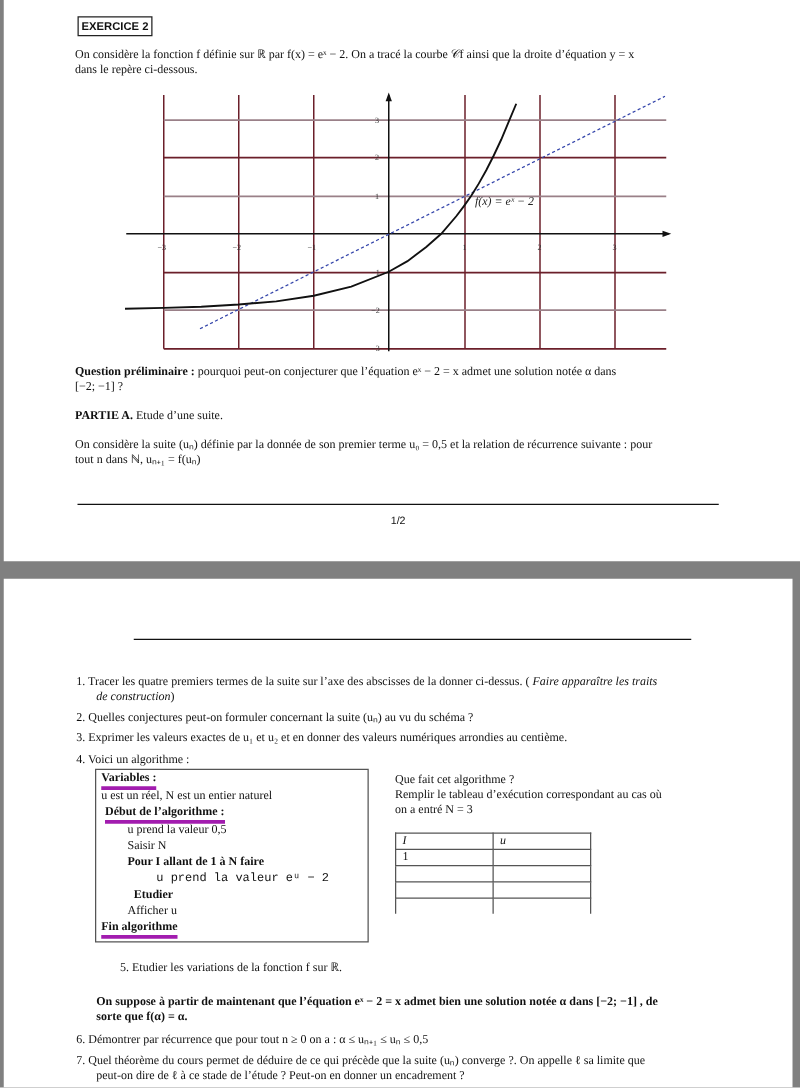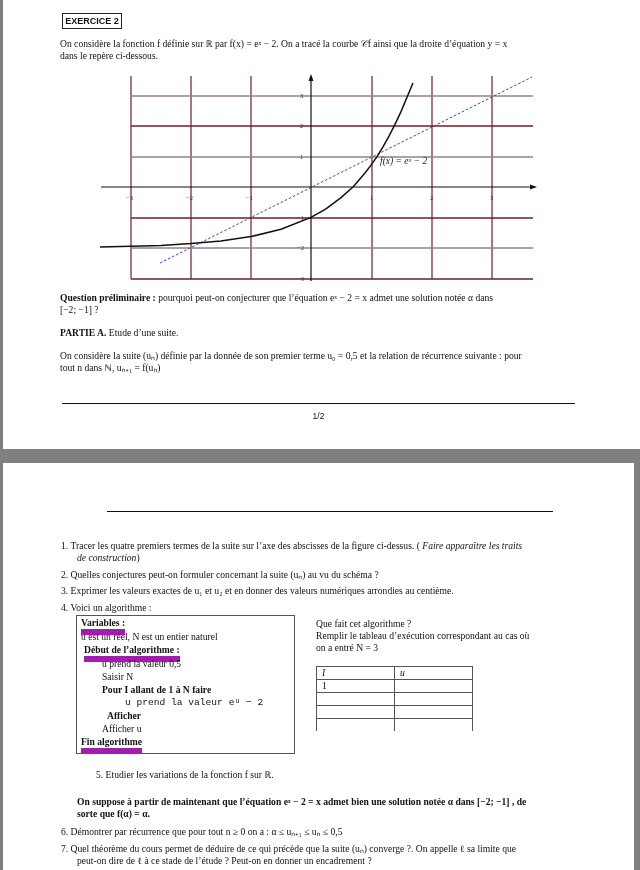--- a/index.html
+++ b/index.html
@@ -11,21 +11,21 @@
   .abs { position:absolute; }
   .t { font-size:9.6px; line-height:12px; white-space:nowrap; }
   .sans { font-family:"Liberation Sans", sans-serif; }
   .b { font-weight:bold; }
   .i { font-style:italic; }
   .exbox { left:59px; top:13px; width:58px; height:14px; border:1px solid #222;
            font-family:"Liberation Sans", sans-serif; font-weight:bold; font-size:9px;
            line-height:14px; text-align:center; }
   .rule { background:#111; height:1.3px; }
   .algobox { left:73px; top:615px; width:217px; height:137px; border:1px solid #555; }
-  .ul { border-bottom:6px solid #a21caf; display:inline-block; padding-bottom:0; }
+  .ul { border-bottom:3px solid #a21caf; display:inline-block; padding-bottom:0; }
   table.exec { position:absolute; left:313px; top:666px; border-collapse:collapse; }
   table.exec td { border:1px solid #555; width:72px; height:12px; font-size:9.6px; line-height:12px;
                   padding:0 0 0 5px; vertical-align:top; }
   table.exec tr:last-child td { border-bottom:none; }
 </style>
 </head>
 <body>
 
 <div id="page1" class="page">
   <div class="abs exbox">EXERCICE 2</div>
@@ -95,21 +95,21 @@
 
   <div class="abs rule" style="left:59px;top:403px;width:513px;"></div>
   <div class="abs t sans" style="left:0;top:410px;width:631px;text-align:center;font-size:8.5px;">1/2</div>
 </div>
 
 <div id="page2" class="page">
   <div class="abs rule" style="left:104px;top:48px;width:446px;"></div>
 
   <div class="abs t" style="left:58px;top:77px;">
     <span>1.</span>
-    <span>Tracer les quatre premiers termes de la suite sur l’axe des abscisses de la figure ci-dessus. (</span>
+    <span>Tracer les quatre premiers termes de la suite sur l’axe des abscisses de la donner ci-dessus. (</span>
     <span class="i">Faire apparaître les traits</span>
   </div>
   <div class="abs t" style="left:74px;top:89px;">
     <span class="i">de construction</span><span>)</span>
   </div>
 
   <div class="abs t" style="left:58px;top:106px;">
     <span>2.</span>
     <span>Quelles conjectures peut-on formuler concernant la suite (uₙ) au vu du schéma ?</span>
   </div>
@@ -123,21 +123,21 @@
   </div>
 
   <div class="abs algobox" style="top:152px;">
     <div class="abs t b" style="left:4px;top:1px;"><span class="ul">Variables :</span></div>
     <div class="abs t" style="left:4px;top:15px;">u est un réel, N est un entier naturel</div>
     <div class="abs t b" style="left:7px;top:28px;"><span class="ul">Début de l’algorithme :</span></div>
     <div class="abs t" style="left:25px;top:42px;">u prend la valeur 0,5</div>
     <div class="abs t" style="left:25px;top:55px;">Saisir N</div>
     <div class="abs t b" style="left:25px;top:68px;">Pour I allant de 1 à N faire</div>
     <div class="abs t" style="left:48px;top:81px;font-family:Liberation Mono, monospace;">u prend la valeur eᵘ − 2</div>
-    <div class="abs t b" style="left:30px;top:94px;">Afficher</div>
+    <div class="abs t b" style="left:30px;top:94px;">Etudier</div>
     <div class="abs t" style="left:25px;top:107px;">Afficher u</div>
     <div class="abs t b" style="left:4px;top:120px;"><span class="ul">Fin algorithme</span></div>
   </div>
 
   <div class="abs t" style="left:313px;top:155px;">Que fait cet algorithme ?</div>
   <div class="abs t" style="left:313px;top:167px;">Remplir le tableau d’exécution correspondant au cas où</div>
   <div class="abs t" style="left:313px;top:179px;">on a entré N = 3</div>
 
   <table class="exec" style="top:203px;">
     <tbody>

